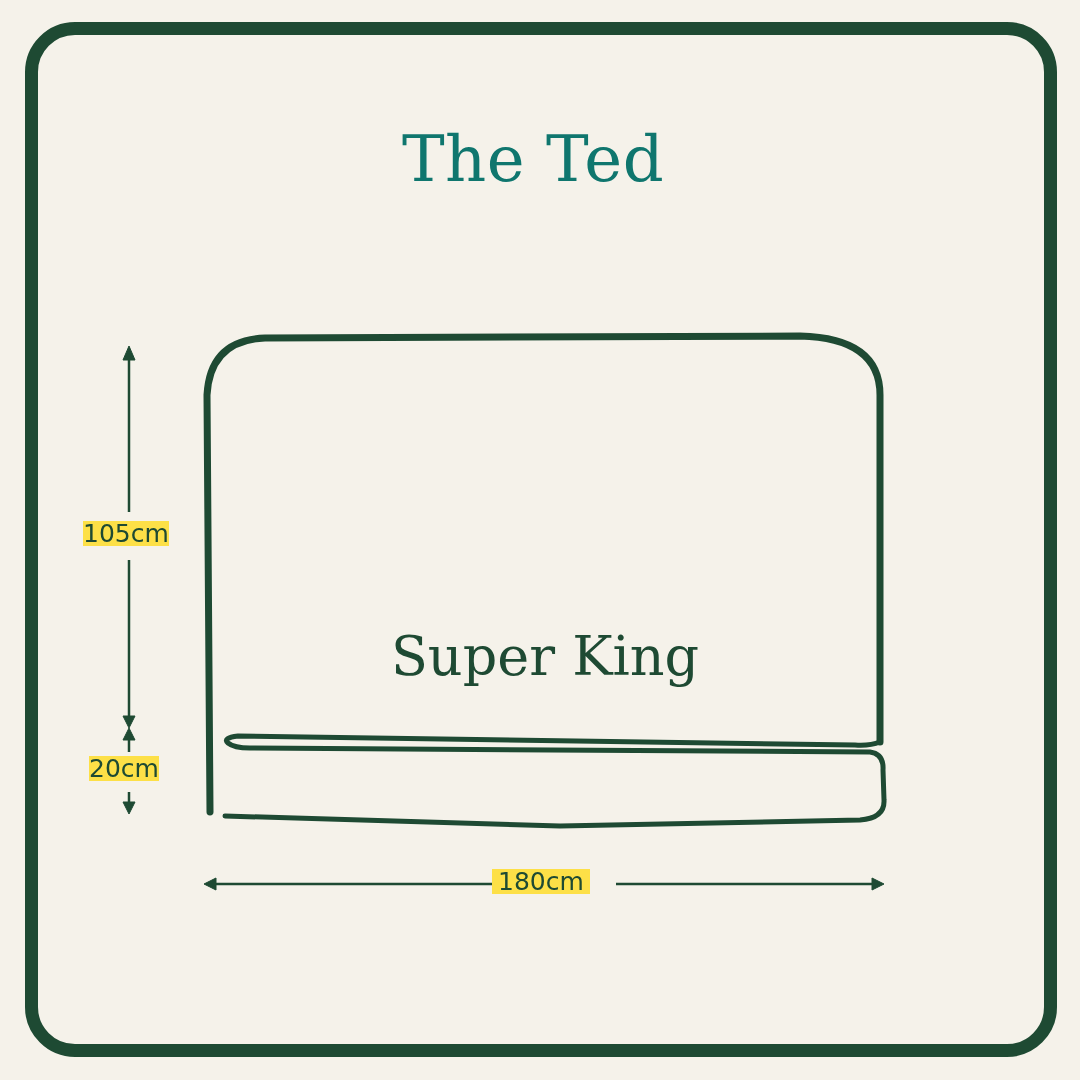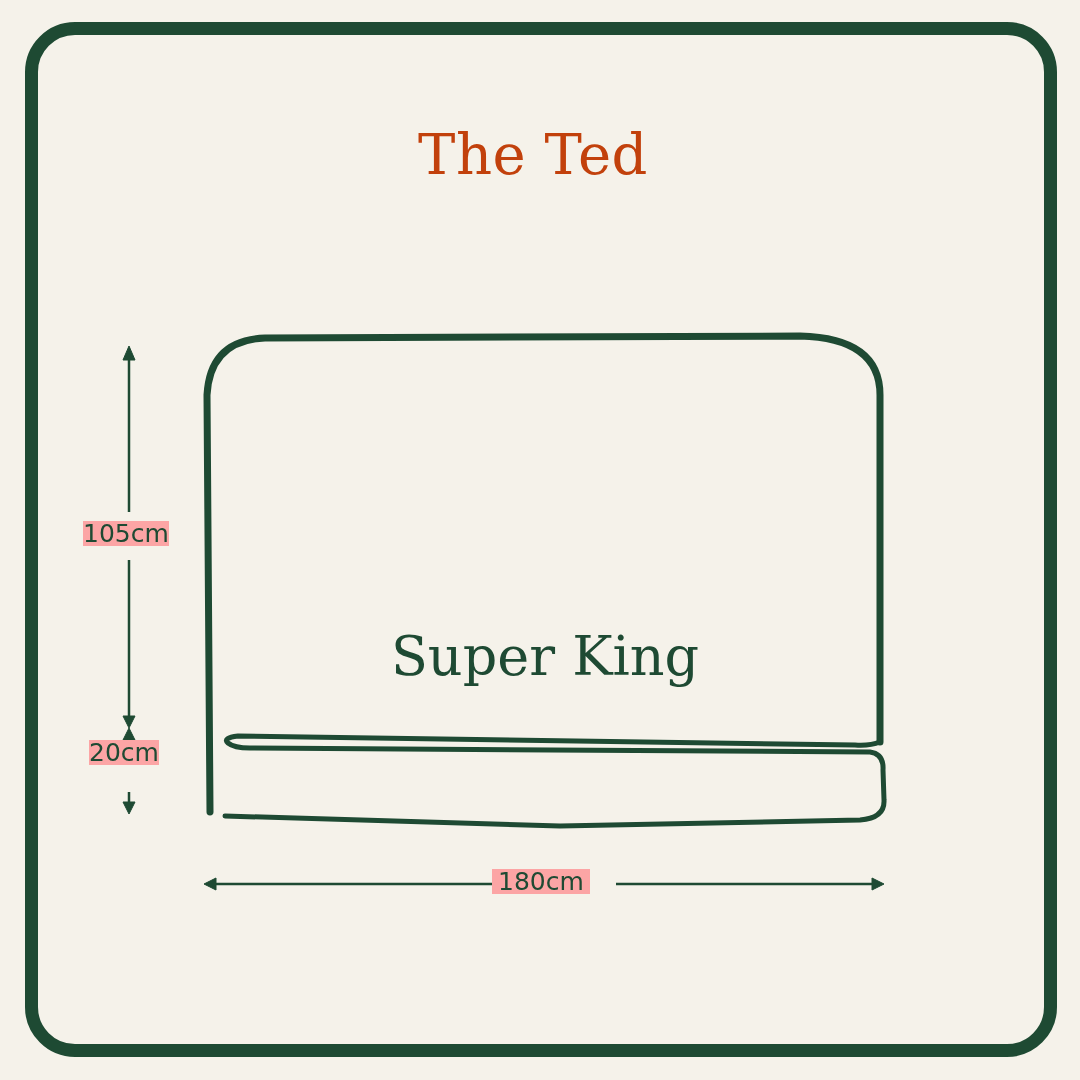--- a/index.html
+++ b/index.html
@@ -17,22 +17,22 @@
       box-sizing: border-box;
       border: 13px solid #1e4a33;
       border-radius: 50px;
     }
     .title {
       position: absolute;
       left: 0; top: 127px;
       width: 1066px;
       text-align: center;
       font-family: "DejaVu Serif", serif;
-      font-size: 56px;
-      color: #c2410c;
+      font-size: 64px;
+      color: #0f766e;
       letter-spacing: 0.5px;
       line-height: 1;
     }
     .size-label {
       position: absolute;
       left: 0; top: 630px;
       width: 1090px;
       text-align: center;
       font-family: "DejaVu Serif", serif;
       font-size: 54px;
@@ -41,24 +41,24 @@
     }
     svg.drawing {
       position: absolute; left: 0; top: 0;
     }
     .dim {
       position: absolute;
       font-family: "DejaVu Sans", sans-serif;
       font-size: 25px;
       color: #1e4a33;
       line-height: 1;
-      background: #fca5a5;
+      background: #fde047;
     }
     .dim-height { left: 83px; top: 521px; }
-    .dim-base { left: 89px; top: 740px; }
+    .dim-base { left: 89px; top: 756px; }
     .dim-width { left: 492px; top: 869px; padding: 0 6px; }
   </style>
 </head>
 <body>
 
 <div class="frame"></div>
 
 <div class="title">The Ted</div>
 
 <svg class="drawing" width="1080" height="1080" viewBox="0 0 1080 1080">

